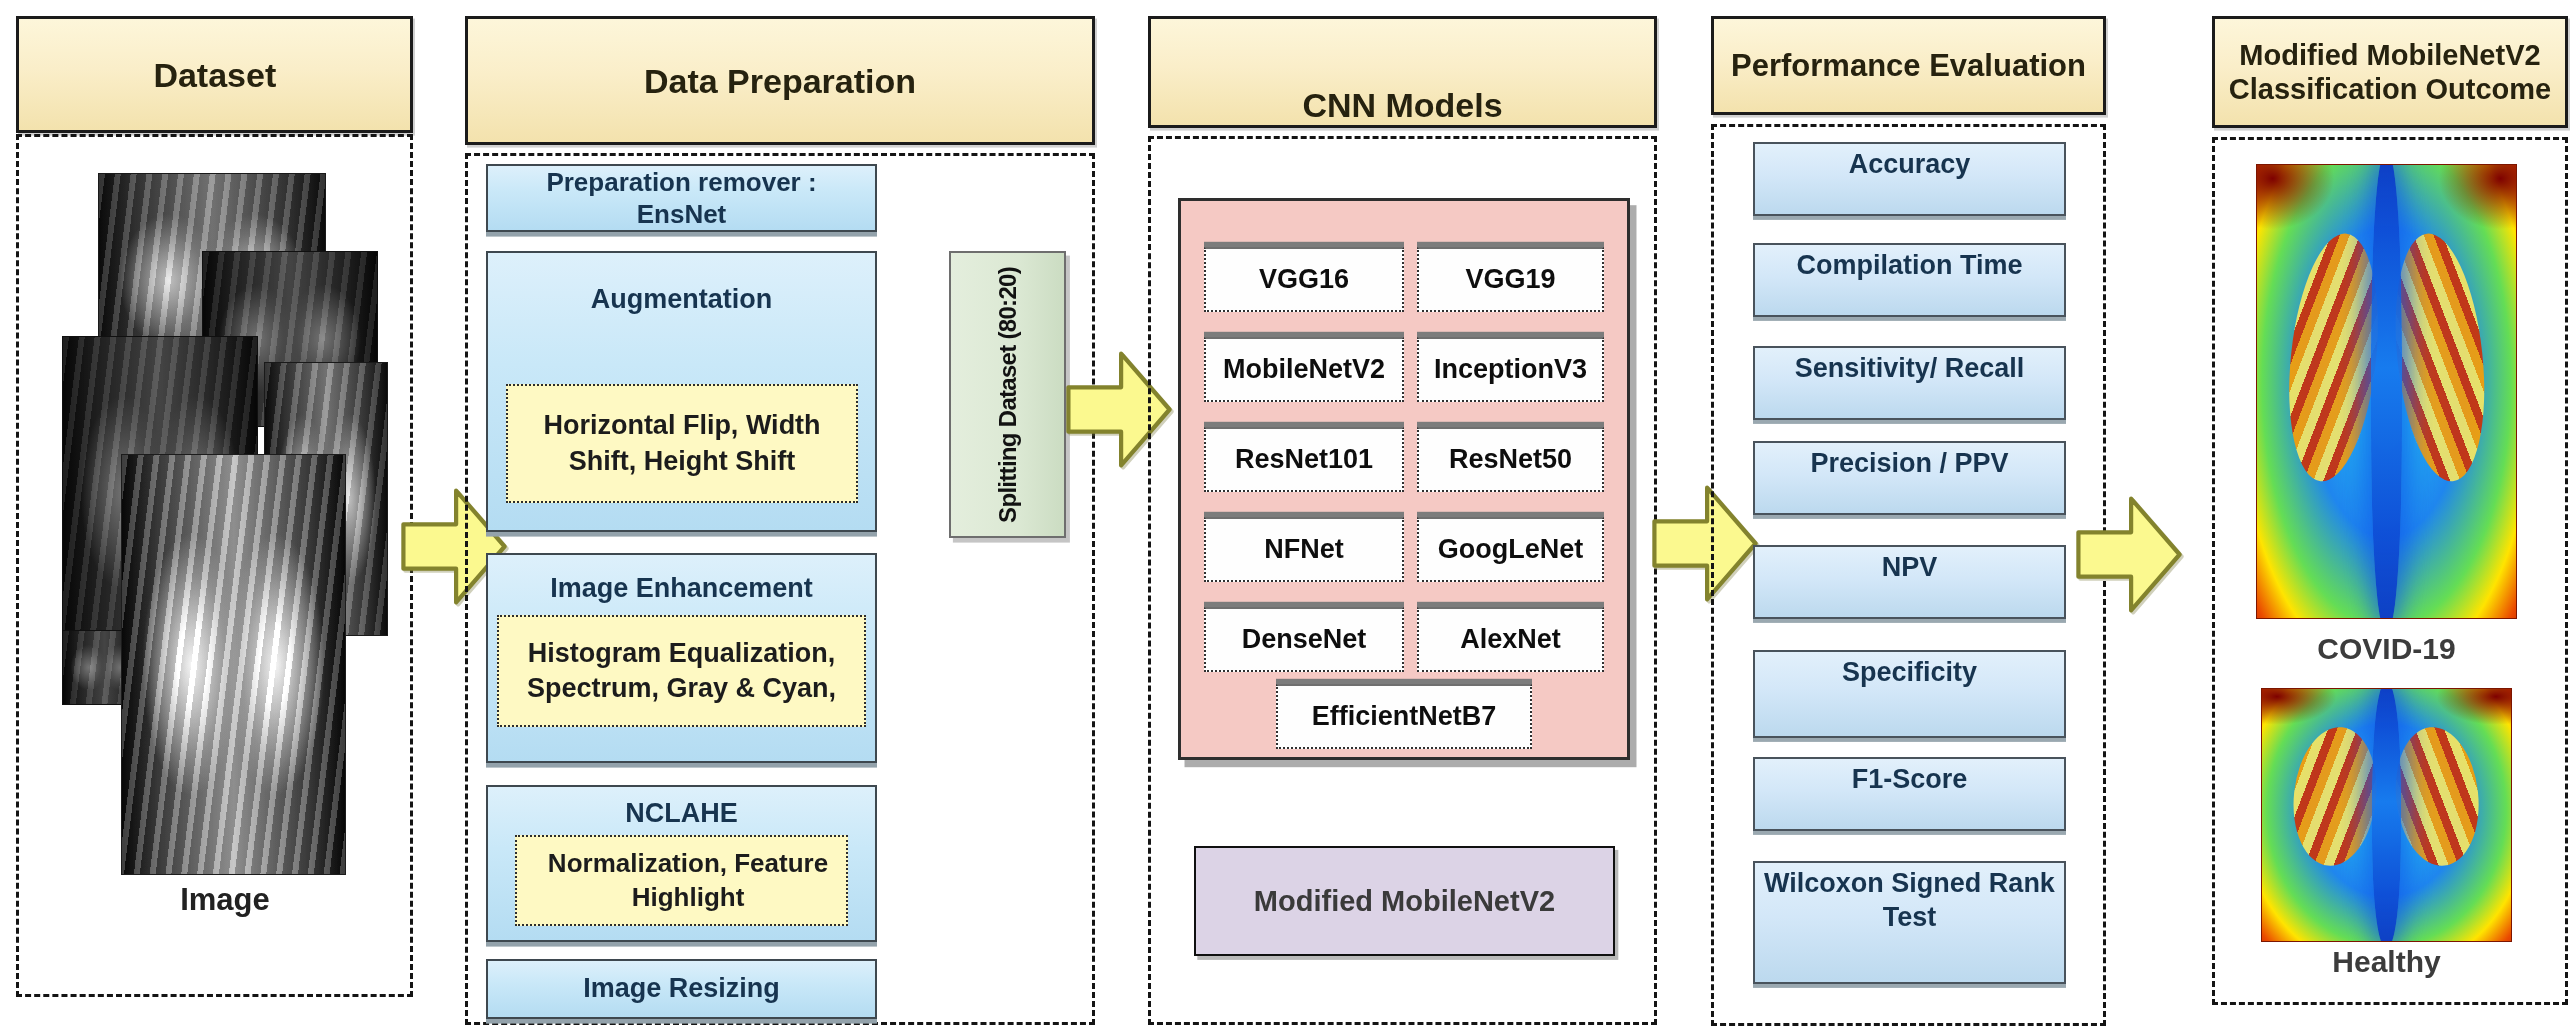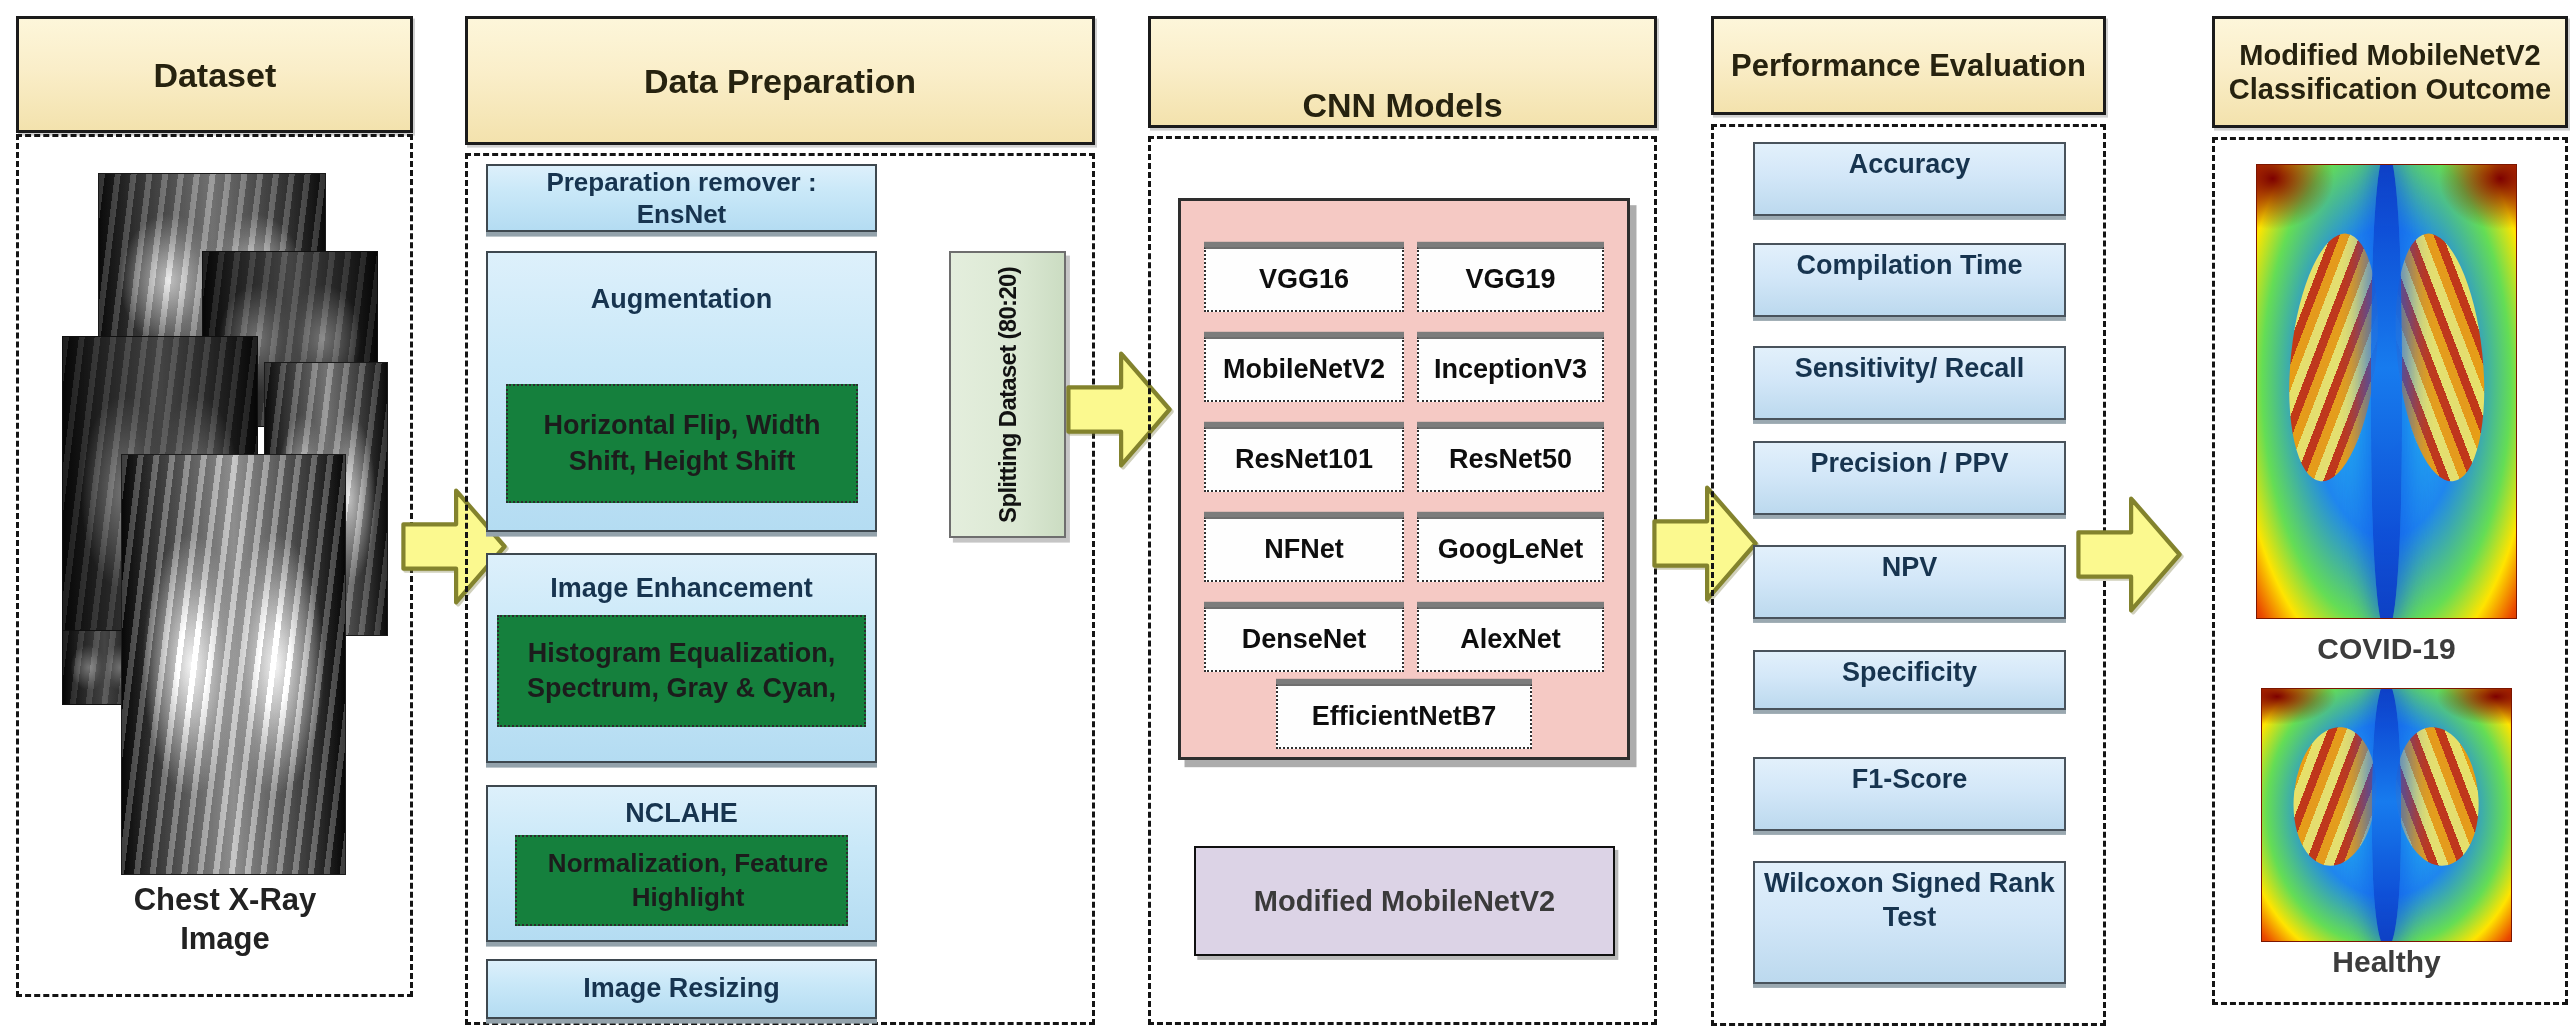--- a/index.html
+++ b/index.html
@@ -20,21 +20,21 @@
     border:3.3px solid #1b1b1b;color:#26220f;font-weight:bold;font-size:34px;text-align:center;line-height:1.18;
     box-shadow:2px 2.6px 0 rgba(120,120,120,.35);}
   .dashedbox{position:absolute;border:3.3px dashed #141414;}
 
   .stepbox{position:absolute;display:flex;flex-direction:column;align-items:center;justify-content:center;
     background:linear-gradient(180deg,#ddf0fb 0%,var(--step-box) 40%,var(--step-box2) 100%);
     border:2.6px solid #3e484f;box-shadow:0 4.6px 0 #93a2ab;color:var(--ink);
     font-weight:bold;font-size:27px;text-align:center;line-height:1.25;}
   .stepbox .title{color:var(--ink);}
   .dotted-inner{position:absolute;display:flex;align-items:center;justify-content:center;
-    background:#15803d;border:2.6px dotted #2c2c2c;color:#1c1c1c;font-weight:bold;
+    background:#fef9c3;border:2.6px dotted #2c2c2c;color:#1c1c1c;font-weight:bold;
     font-size:27px;text-align:center;line-height:1.3;padding:5.2px 9px;}
 
   .metricbox{position:absolute;display:flex;align-items:flex-start;justify-content:center;
     background:linear-gradient(180deg,#e2f0fb 0%,var(--metric-box) 45%,var(--metric-box2) 100%);
     border:2.6px solid #49535c;box-shadow:0 3.9px 0 #9aa8b0;color:var(--ink);
     font-weight:bold;font-size:27px;text-align:center;line-height:1.25;padding:3.9px 7.8px;}
 
   .greenbox{position:absolute;background:linear-gradient(90deg,#e4eedd 0%,var(--green-box) 60%,#cbdcc2 100%);
     border:2.6px solid #6e6e6e;box-shadow:3.9px 4.6px 0 rgba(110,110,110,.4);
     display:flex;align-items:center;justify-content:center;}
@@ -92,21 +92,20 @@
   <div class="dashedbox" style="left:16.3px;top:134px;width:397px;height:863px;"></div>
   <div class="collage" style="left:62px;top:173px;width:326px;height:701px;">
     <div class="xray" style="left:36px;top:0px;width:228px;height:215px;"></div>
     <div class="xray dark" style="left:140px;top:78px;width:176px;height:176px;"></div>
     <div class="xray" style="left:202px;top:189px;width:124px;height:274px;"></div>
     <div class="xray dark" style="left:0px;top:163px;width:196px;height:313px;"></div>
     <div class="xray dark" style="left:0px;top:457px;width:85px;height:75px;"></div>
     <div class="xray bright" style="left:59px;top:281px;width:225px;height:421px;"></div>
   </div>
   <div class="caption" style="left:62px;top:881px;width:326px;">
-    <span style="display:block">Chest X-Ray</span>
     <span style="display:block">Image</span>
   </div>
 
   <div class="flow-arrow" style="left:397px;top:478px;width:114px;height:137px;">
     <svg viewBox="0 0 100 130" width="114" height="137">
       <polygon points="2,44 52,44 52,12 98,65 52,118 52,86 2,86" fill="var(--arrow-fill)" stroke="var(--arrow-stroke)" stroke-width="4" stroke-linejoin="round"></polygon>
     </svg>
   </div>
 
   <div class="colhead" style="left:465px;top:16.3px;width:630px;height:129px;">
@@ -223,21 +222,21 @@
     </div>
   <div class="metricbox" style="left:1753px;top:346px;width:313px;height:74px;">
     <span>Sensitivity/ Recall</span>
     </div>
   <div class="metricbox" style="left:1753px;top:441px;width:313px;height:74px;">
     <span>Precision / PPV</span>
     </div>
   <div class="metricbox" style="left:1753px;top:545px;width:313px;height:74px;">
     <span>NPV</span>
     </div>
-  <div class="metricbox" style="left:1753px;top:650px;width:313px;height:60px;">
+  <div class="metricbox" style="left:1753px;top:650px;width:313px;height:88px;">
     <span>Specificity</span>
     </div>
   <div class="metricbox" style="left:1753px;top:757px;width:313px;height:74px;">
     <span>F1-Score</span>
     </div>
   <div class="metricbox" style="left:1753px;top:861px;width:313px;height:123px;">
     <span>Wilcoxon Signed Rank Test</span>
     </div>
 
   <div class="flow-arrow" style="left:2072px;top:486px;width:114px;height:137px;">

